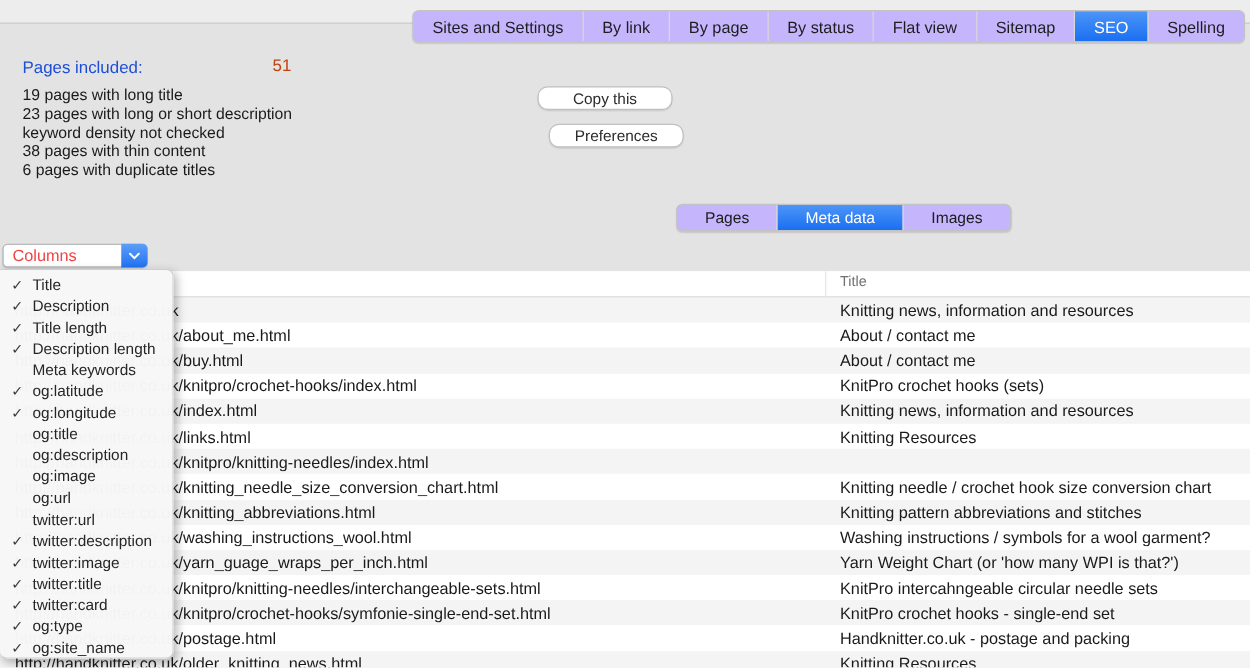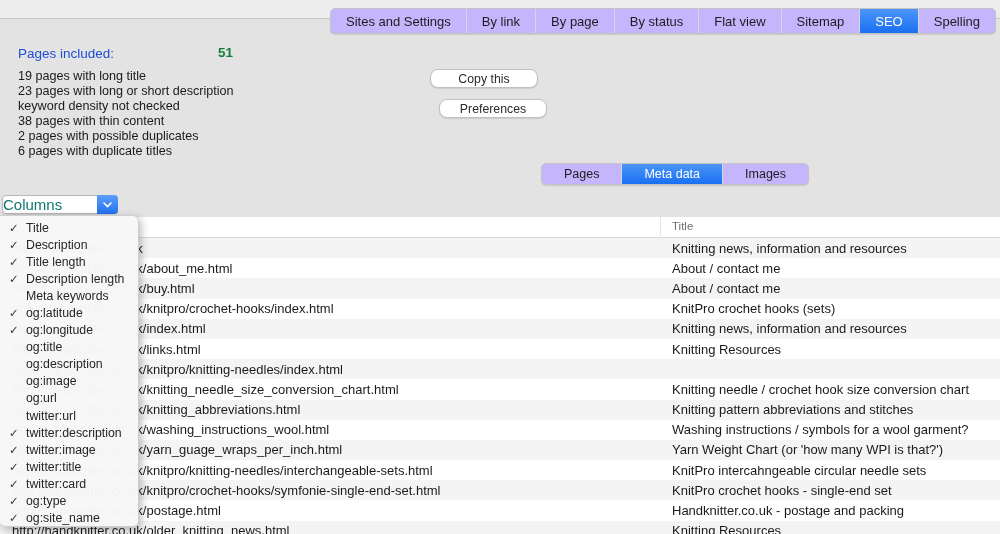--- a/index.html
+++ b/index.html
@@ -20,21 +20,21 @@
   .seg .s { font-size:13px; color:#1d1d1f; display:flex; align-items:center;
     padding:0 15px; border-left:1px solid #d8d8d8; white-space:nowrap; cursor:default; }
   .seg .s:first-child { border-left:none; }
   .seg .s.sel { background:linear-gradient(#4c95f8,#1a6ff2); color:#fff; }
   .tabbar { top:8px; left:330px; height:26px; }
   .subtabs { top:163px; left:541px; height:22px; }
   .subtabs .s { font-size:12.5px; padding:0 22px; }
 
   
   .summary-label { position:absolute; left:18px; top:46px; font-size:13.5px; color:#1d4ed8; }
-  .summary-count { position:absolute; left:218px; top:45px; font-size:13.5px; font-weight:bold; color:#15803d; }
+  .summary-count { position:absolute; left:218px; top:45px; font-size:13.5px; font-weight:normal; color:#c2410c; }
   .summary-lines { position:absolute; left:18px; top:69px; font-size:12.6px; line-height:15px; color:#1a1a1a; list-style:none; }
 
   
   .pushbtn { position:absolute; left:430px; width:108px; height:19px; background:#fff;
     border:1px solid #c0c0c0; border-radius:8px; font-size:12.3px; color:#2b2b2b;
     display:flex; align-items:center; justify-content:center;
     box-shadow:0 1px 1px rgba(0,0,0,0.1); }
   .btn-copy { top:69px; }
   .btn-prefs { top:99px;margin-left:9px; }
 
@@ -46,21 +46,21 @@
   .hdiv { position:absolute; left:660px; top:0; height:21px; width:1px; background:#e6e6e6; }
   .row { display:flex; height:20.2px; font-size:13px; color:#1a1a1a; align-items:center; white-space:nowrap; }
   .row:nth-child(even) { background:#f4f4f5; }
   .cell-url { width:660px; padding-left:12px; overflow:hidden; flex:none; }
   .cell-title { flex:1; padding-left:12px; overflow:hidden; }
 
   
   .colbtn { position:absolute; left:2px; top:195px; width:116px; height:19px;
     background:#fff; border:1px solid #b9b9b9; border-radius:4px; display:flex;
     align-items:center; box-shadow:0 1px 1px rgba(0,0,0,0.1); }
-  .colbtn .lbl { flex:1; font-size:15px; color:#0f766e; }
+  .colbtn .lbl { flex:1; font-size:13px; color:#ef4444; padding-left:7px; }
   .colbtn .cap { width:21px; height:19px; margin:-1px; border-radius:0 4px 4px 0;
     background:linear-gradient(#5d9ef8,#2271f0); display:flex; align-items:center; justify-content:center; }
   .colbtn .cap svg { display:block; }
 
   
   .menu { position:absolute; left:0; top:215px; width:139px; height:312px;
     background:rgba(247,247,247,0.98); border:1px solid #cfcfcf; border-left:none;
     border-radius:0 6px 6px 6px; box-shadow:2px 3px 8px rgba(0,0,0,0.28);
     padding-top:3px; z-index:5; }
   .mi { height:17.1px; position:relative; font-size:12.3px; color:#262626;
@@ -84,21 +84,20 @@
   <div class="s">Spelling</div>
 </div>
 
 <div class="summary-label">Pages included:</div>
 <div class="summary-count">51</div>
 <ul class="summary-lines">
   <li>19 pages with long title</li>
   <li>23 pages with long or short description</li>
   <li>keyword density not checked</li>
   <li>38 pages with thin content</li>
-  <li>2 pages with possible duplicates</li>
   <li>6 pages with duplicate titles</li>
 </ul>
 
 <div class="pushbtn btn-copy">Copy this</div>
 <div class="pushbtn btn-prefs">Preferences</div>
 
 <div class="seg subtabs">
   <div class="s">Pages</div>
   <div class="s sel">Meta data</div>
   <div class="s">Images</div>

